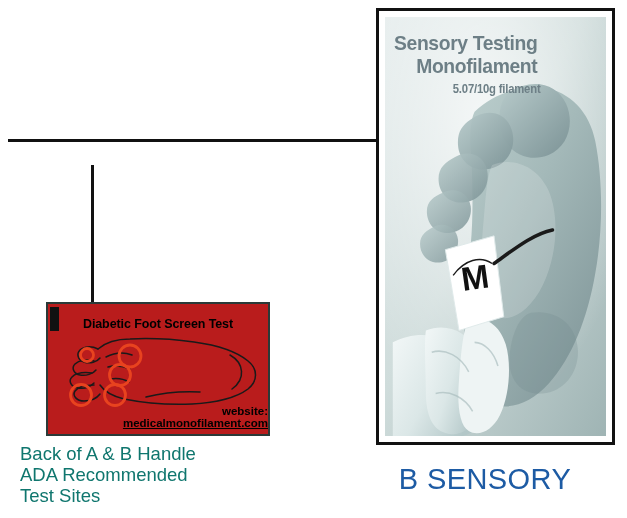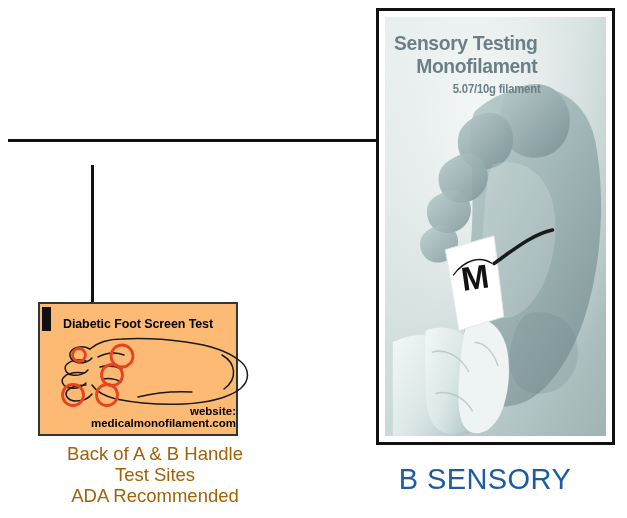--- a/index.html
+++ b/index.html
@@ -30,25 +30,25 @@
     left: 91px;
     top: 165px;
     width: 3px;
     height: 140px;
     background: #111111;
   }
 
   
   #screen-card {
     position: absolute;
-    left: 38px;
+    left: 46px;
     top: 302px;
-    width: 200px;
+    width: 224px;
     height: 134px;
-    background: #fdba74;
+    background: #b91c1c;
     border: 2px solid #2b3a38;
     box-sizing: border-box;
   }
   #card-black-tab {
     position: absolute;
     left: 2px;
     top: 3px;
     width: 9px;
     height: 24px;
     background: #111111;
@@ -81,30 +81,31 @@
     color: #000000;
     font-family: "Liberation Sans", sans-serif;
   }
   #card-website-label {
     top: 101px;
     font-size: 11.5px;
   }
   #card-website-url {
     top: 113px;
     font-size: 11.5px;
+    text-decoration: underline;
   }
 
   
   #left-caption {
     position: absolute;
     left: 20px;
     top: 443px;
     width: 270px;
-    text-align: center;
-    color: #a16207;
+    text-align: left;
+    color: #0f766e;
     font-size: 18.5px;
     line-height: 21px;
     font-family: "Liberation Sans", sans-serif;
   }
 
   
   #product-frame {
     position: absolute;
     left: 376px;
     top: 8px;
@@ -219,22 +220,22 @@
       <circle cx="27" cy="60" r="10.5"></circle>
     </g>
   </svg>
 
   <div id="card-website-label">website:</div>
   <div id="card-website-url">medicalmonofilament.com</div>
 </div>
 
 <div id="left-caption">
   <div>Back of A &amp; B Handle</div>
+  <div>ADA Recommended</div>
   <div>Test Sites</div>
-  <div>ADA Recommended</div>
 </div>
 
 <div id="product-frame">
   <div id="product-photo">
 
     <svg viewBox="0 0 227 425" preserveAspectRatio="none">
       <defs>
         <linearGradient id="bgGrad" x1="0" y1="0" x2="1" y2="1">
           <stop offset="0%" stop-color="#e3ebeb"></stop>
           <stop offset="45%" stop-color="#cfdcdb"></stop>

